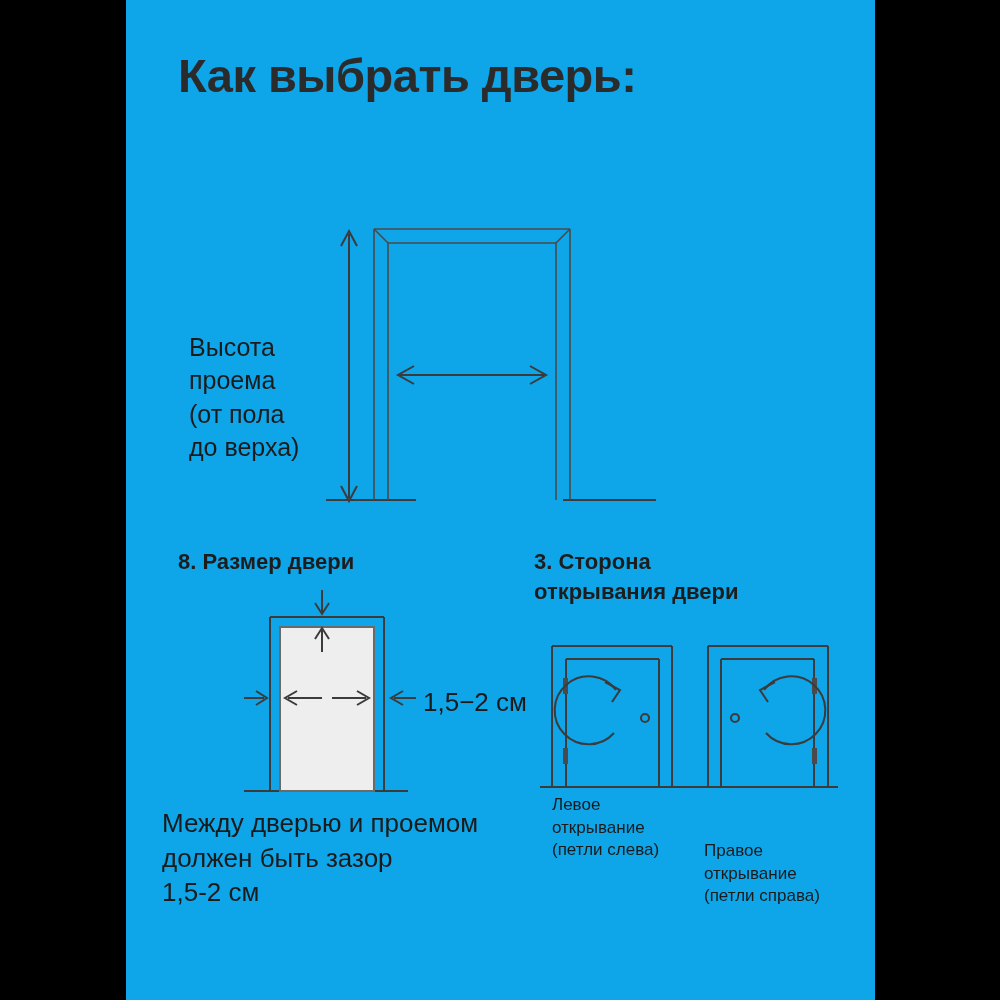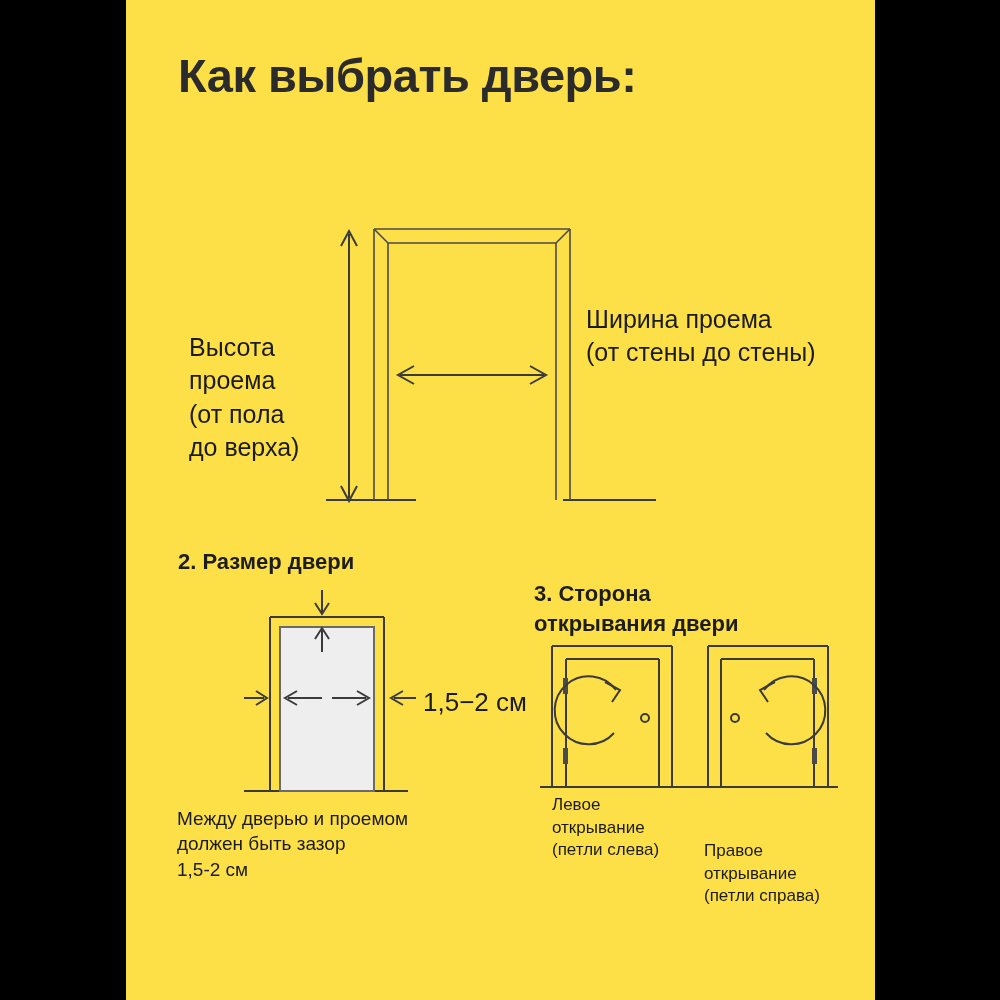--- a/index.html
+++ b/index.html
@@ -13,21 +13,21 @@
     height: 1000px;
     overflow: hidden;
     font-family: "Liberation Sans", "DejaVu Sans", sans-serif;
   }
   #poster {
     position: absolute;
     left: 126px;
     top: 0;
     width: 749px;
     height: 1000px;
-    background: #fde047;
+    background: #0ea5e9;
   }
   .bar {
     position: absolute;
     top: 0;
     height: 1000px;
     background: #000000;
   }
   #bar-left  { left: 0;   width: 126px; }
   #bar-right { left: 875px; width: 125px; }
 
@@ -45,21 +45,21 @@
   .section-head {
     position: absolute;
     font-size: 22px;
     font-weight: bold;
     color: #1d1d1d;
     line-height: 1.35;
     white-space: pre-line;
   }
   #head-1 { left: 52px; top: 174px; }
   #head-2 { left: 52px; top: 547px; }
-  #head-3 { left: 408px; top: 579px; }
+  #head-3 { left: 408px; top: 547px; }
 
   .body-text {
     position: absolute;
     color: #1b1b1b;
     line-height: 1.33;
     white-space: pre-line;
   }
   #label-height {
     left: 63px;
     top: 291px;
@@ -71,23 +71,23 @@
     top: 303px;
     font-size: 25px;
   }
   #gap-value {
     left: 297px;
     top: 685px;
     font-size: 26px;
     white-space: nowrap;
   }
   #caption-2 {
-    left: 51px;
+    left: 36px;
     top: 806px;
-    font-size: 19px;
+    font-size: 26px;
   }
   .door-caption {
     position: absolute;
     font-size: 17px;
     color: #1b1b1b;
     line-height: 1.33;
     white-space: pre-line;
   }
   #caption-left  { left: 426px; top: 794px; }
   #caption-right { left: 578px; top: 794px; margin-top: 46px; }
@@ -123,22 +123,20 @@
 <div id="poster">
 
   <div id="title">Как выбрать дверь:</div>
 
 
   <div class="body-text" id="label-height">Высота
 проема
 (от пола
 до верха)</div>
 
-  <div class="body-text" id="label-width">Ширина проема
-(от стены до стены)</div>
 
   <svg id="svg-1" width="749" height="540">
 
     <path class="stroke" d="M 200 500 H 290"></path>
     <path class="stroke" d="M 437 500 H 530"></path>
 
     <g>
 
       <path class="stroke-thin" d="M 248 229 V 500"></path>
       <path class="stroke-thin" d="M 262 243 V 500"></path>
@@ -159,21 +157,21 @@
       <path class="stroke" d="M 215 486 L 223 501 L 231 486"></path>
     </g>
 
     <g>
       <path class="stroke" d="M 274 375 H 418"></path>
       <path class="stroke" d="M 288 366 L 272 375 L 288 384"></path>
       <path class="stroke" d="M 404 366 L 420 375 L 404 384"></path>
     </g>
   </svg>
 
-  <div class="section-head" id="head-2">2. Размер двери</div>
+  <div class="section-head" id="head-2">8. Размер двери</div>
 
   <div class="body-text" id="gap-value">1,5−2 см</div>
 
   <div class="body-text" id="caption-2">Между дверью и проемом
 должен быть зазор
 1,5-2 см</div>
 
   <svg id="svg-2" width="420" height="820">
 
     <path class="stroke" d="M 118 791 H 282"></path>

